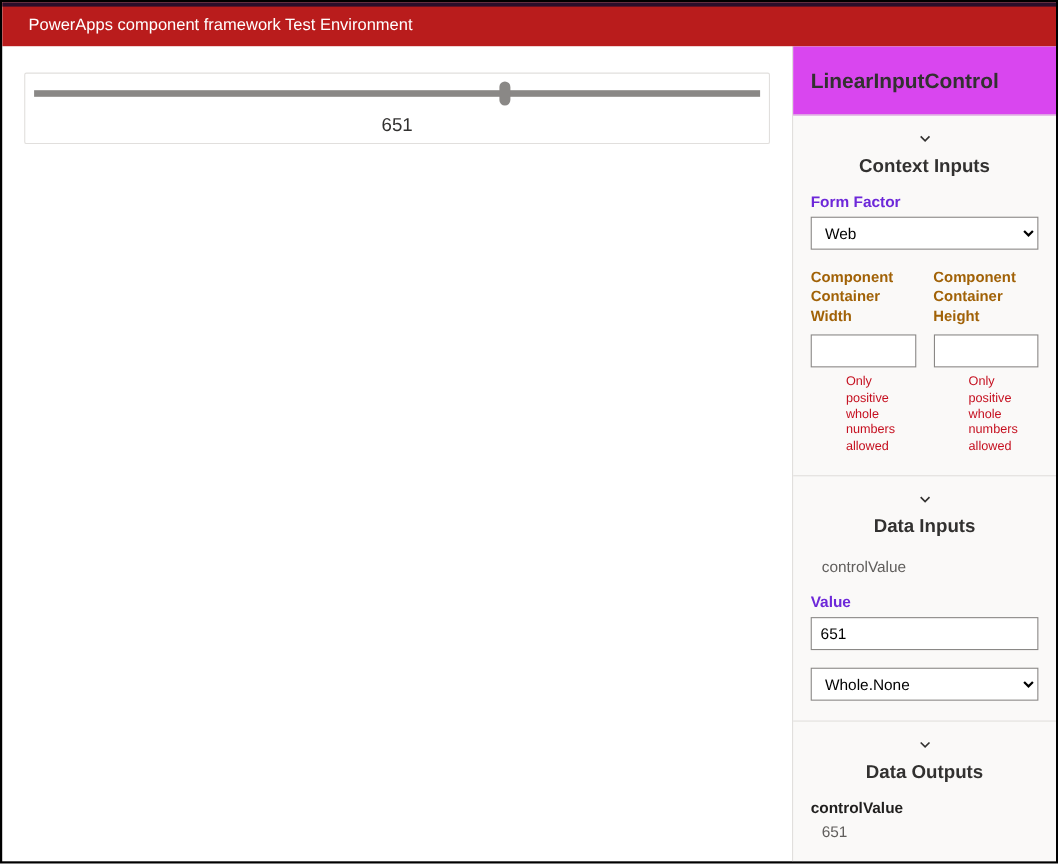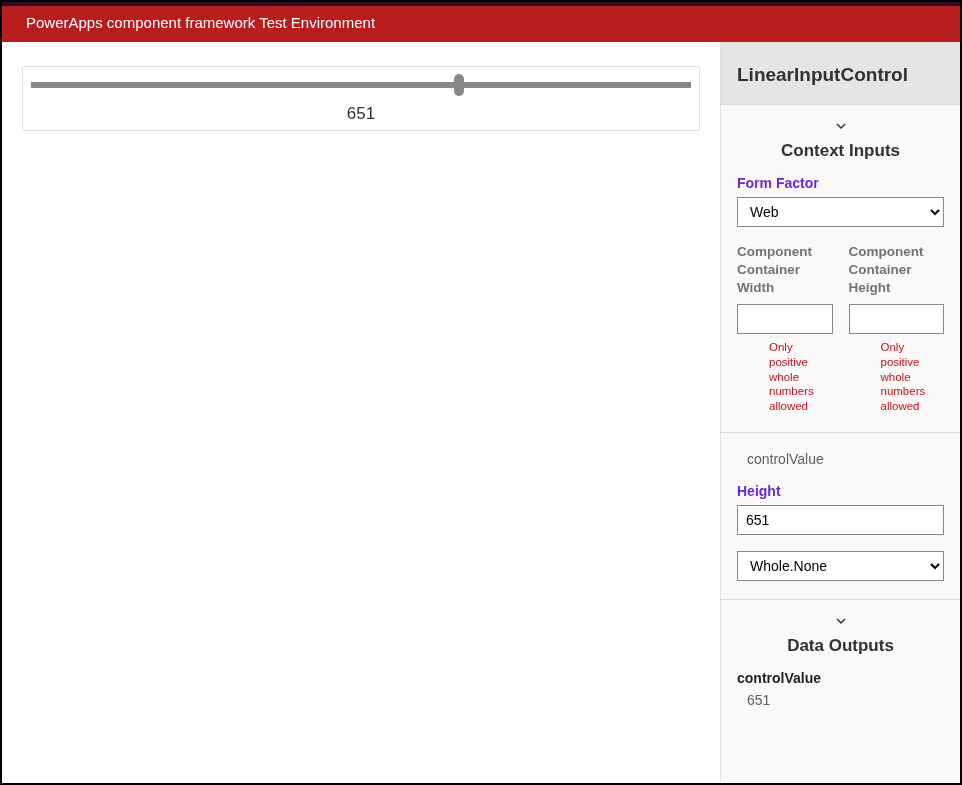--- a/index.html
+++ b/index.html
@@ -98,21 +98,21 @@
       background: #faf9f8;
       overflow-y: auto;
       display: flex;
       flex-direction: column;
     }
     .panel-header {
       padding: 22px 16px 18px 16px;
       font-weight: 700;
       font-size: 19px;
       border-bottom: 1px solid #e1dfdd;
-      background: #e5e5e5;
+      background: #d946ef;
     }
     .section {
       border-bottom: 1px solid #e1dfdd;
       padding: 14px 16px 18px 16px;
     }
     .section-head {
       display: flex;
       align-items: center;
       gap: 8px;
       font-weight: 700;
@@ -162,21 +162,21 @@
     }
     .row2 > div {
       flex: 1;
       min-width: 0;
     }
     .small-label {
       font-weight: 600;
       font-size: 13.5px;
       line-height: 1.35;
       margin-bottom: 6px;
-      color: #737373;
+      color: #a16207;
     }
     .err {
       color: #c50f1f;
       font-size: 11.5px;
       line-height: 1.3;
       margin-top: 6px;
       margin-left: 32px;
     }
     .muted-val {
       color: #605e5c;
@@ -241,27 +241,35 @@
         </div>
         <div>
           <div class="small-label">Component Container Height</div>
           <input type="text" value="" style="">
           <div class="err">Only positive whole numbers allowed</div>
         </div>
       </div>
     </div>
 
     <div class="section">
+      <div class="section-head">
+        <span class="chev">
+          <svg viewBox="0 0 12 12">
+              <polyline points="2,4 6,8 10,4"></polyline>
+            </svg>
+        </span>
+        <span>Data Inputs</span>
+      </div>
 
       <div class="field-block">
         <div class="muted-val">controlValue</div>
       </div>
 
       <div class="field-block">
-        <div class="field-label">Height</div>
+        <div class="field-label">Value</div>
         <input type="text" value="651" style="">
       </div>
 
       <div class="field-block">
         <select>
           <option>Whole.None</option>
         </select>
       </div>
     </div>
 

